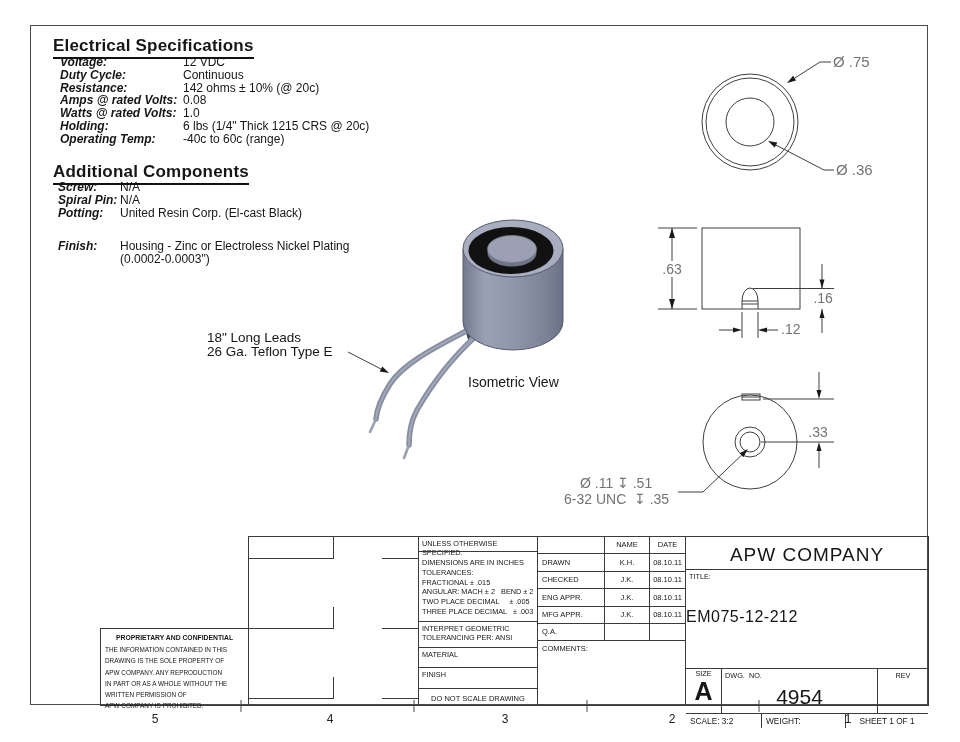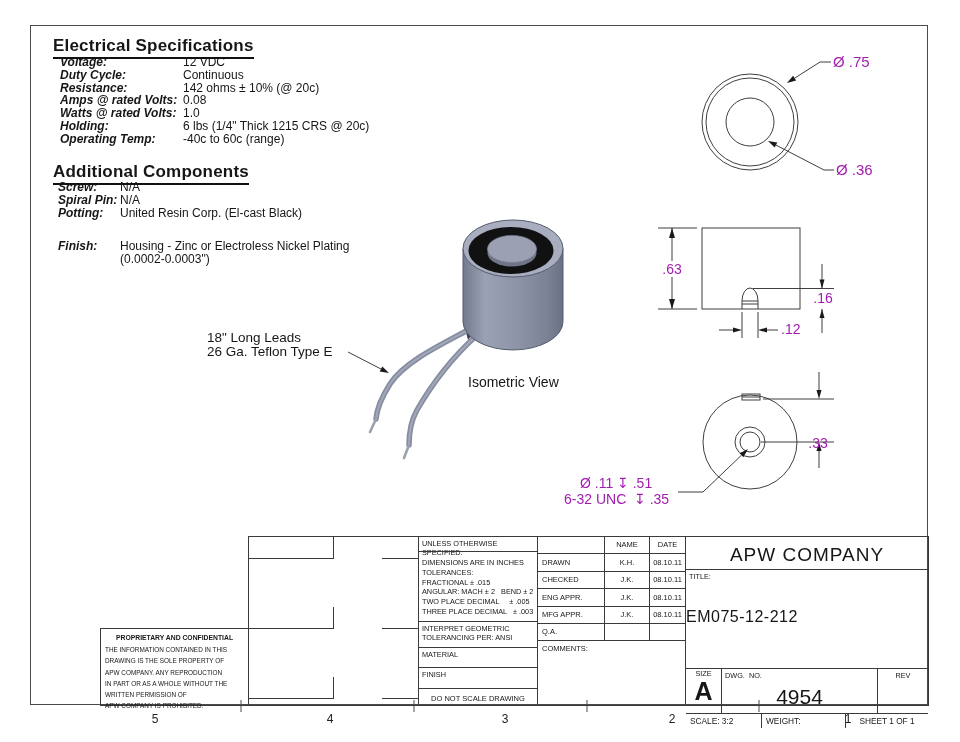--- a/index.html
+++ b/index.html
@@ -7,21 +7,21 @@
   .sheet{position:relative;width:960px;height:742px;background:#fff;overflow:hidden;
          font-family:"Liberation Sans",sans-serif;color:#161616;}
   .frame{position:absolute;left:30px;top:25px;width:898px;height:680px;border:1.5px solid #4a4a4a;}
   svg.linework{position:absolute;left:0;top:0;}
   .abs{position:absolute;}
   .heading{font-size:17px;font-weight:bold;border-bottom:2px solid #111;padding-bottom:1px;display:inline-block;letter-spacing:.2px;}
   .specrow{height:12.8px;line-height:12.8px;font-size:12px;white-space:nowrap;}
   .speclabel{display:inline-block;font-weight:bold;font-style:italic;}
   .el .speclabel{width:123px;}
   .ad .speclabel{width:62px;}
-  .dimtext{font-size:14px;white-space:pre;color:#a21caf;}
+  .dimtext{font-size:14px;white-space:pre;color:#737373;}
   .dimbg{background:#fff;padding:0 2px;}
   .ctr{text-align:center;}
   .leadlabel{font-size:13.5px;line-height:13.5px;white-space:nowrap;}
   .caption{font-size:14px;}
   
   .tb{position:absolute;border:1px solid #3a3a3a;font-size:7.3px;line-height:1.25;}
   .tb .lbl{font-size:7.3px;}
   .appgrid{display:grid;grid-template-columns:85px 1fr;grid-template-rows:repeat(6,22px) 22px 1fr;}
   .appgrid>div{border-right:1px solid #3a3a3a;border-bottom:1px solid #3a3a3a;}
   .appgrid>div:nth-child(2n){border-right:none;}
@@ -183,21 +183,21 @@
     <div>18" Long Leads</div>
     <div>26 Ga. Teflon Type E</div>
   </div>
   <div class="abs caption" style="left:468px;top:374px;">Isometric View</div>
 
   <div class="abs dimtext" style="left:833px;top:53px;font-size:15px;">Ø .75</div>
   <div class="abs dimtext" style="left:836px;top:161px;font-size:15px;">Ø .36</div>
   <div class="abs dimtext dimbg ctr" style="left:655px;top:261px;width:34px;">.63</div>
   <div class="abs dimtext dimbg ctr" style="left:808px;top:290px;width:30px;">.16</div>
   <div class="abs dimtext" style="left:781px;top:321px;">.12</div>
-  <div class="abs dimtext ctr" style="left:803px;top:435px;width:30px;">.33</div>
+  <div class="abs dimtext ctr" style="left:803px;top:424px;width:30px;">.33</div>
   <div class="abs dimtext" style="left:580px;top:475px;">Ø .11 ↧ .51</div>
   <div class="abs dimtext" style="left:564px;top:491px;">6-32 UNC  ↧ .35</div>
 
   <div class="tb prop" style="left:100px;top:628px;width:149px;height:78px;">
     <div class="ptitle">PROPRIETARY AND CONFIDENTIAL</div>
     <div>THE INFORMATION CONTAINED IN THIS</div>
     <div>DRAWING IS THE SOLE PROPERTY OF</div>
     <div>APW COMPANY.  ANY  REPRODUCTION</div>
     <div>IN PART OR AS A WHOLE WITHOUT THE</div>
     <div>WRITTEN PERMISSION OF</div>

